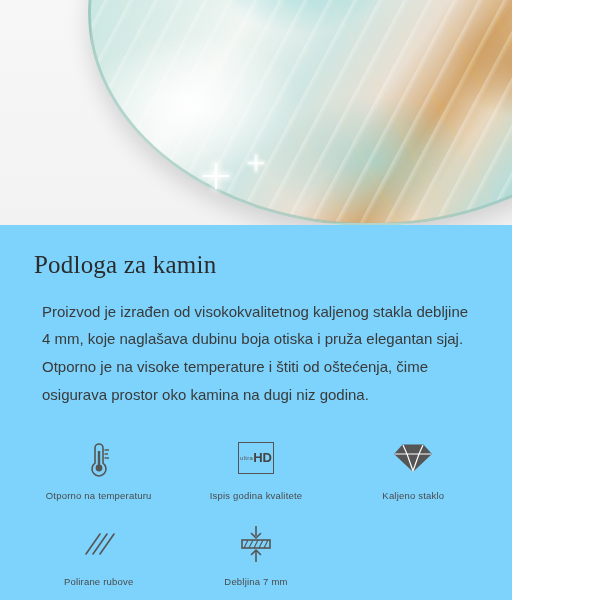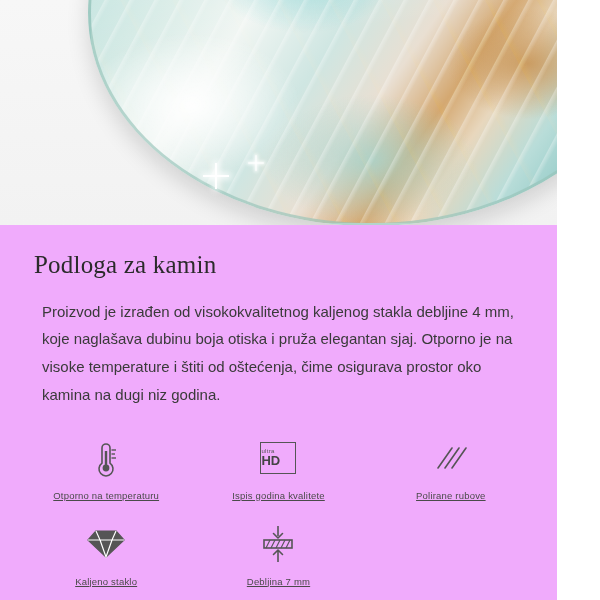--- a/index.html
+++ b/index.html
@@ -8,23 +8,23 @@
   }
   body {
     width: 600px;
     height: 600px;
     background: #ffffff;
     font-family: "Liberation Sans", sans-serif;
     overflow: hidden;
   }
   .page {
     position: relative;
-    width: 557px;
+    width: 512px;
     height: 600px;
-    background: #f0abfc;
+    background: #7dd3fc;
     overflow: hidden;
   }
 
   
   .hero {
     position: relative;
     width: 600px;
     height: 225px;
     overflow: hidden;
     background: #f4f4f4;
@@ -151,29 +151,28 @@
     display: flex;
     align-items: center;
     justify-content: center;
     margin-bottom: 9px;
   }
   .feature-label {
     font-size: 9.5px;
     color: #4a4a4a;
     letter-spacing: 0.2px;
     text-align: center;
-    text-decoration: underline;
   }
   .hd-box {
     width: 34px;
     height: 30px;
     border: 1.6px solid #555;
     display: flex;
-    flex-direction: column;
-    align-items: flex-start;
+    flex-direction: row;
+    align-items: center;
     justify-content: center;
     line-height: 1;
   }
   .hd-box .u { font-size: 6px; color: #555; letter-spacing: 0.3px; }
   .hd-box .hd { font-size: 13px; font-weight: bold; color: #444; }
   svg { display: block; }
 </style>
 </head>
 <body>
 
@@ -218,37 +217,37 @@
           <span class="u">ultra</span>
           <span class="hd">HD</span>
         </div>
       </div>
       <div class="feature-label">Ispis godina kvalitete</div>
     </div>
 
 
     <div class="feature">
       <div class="feature-icon">
+        <svg width="40" height="34" viewBox="0 0 40 34">
+          <path d="M10 4h20l8 9-18 17L2 13l8-9z" fill="#555" stroke="#555" stroke-width="1.2" stroke-linejoin="round"></path>
+          <path d="M10 4l4 9h12l4-9M2 13h36M14 13l6 17 6-17" fill="none" stroke="#ffffff" stroke-width="1.2"></path>
+        </svg>
+      </div>
+      <div class="feature-label">Kaljeno staklo</div>
+    </div>
+
+    <div class="feature">
+      <div class="feature-icon">
         <svg width="38" height="30" viewBox="0 0 38 30">
           <line x1="6" y1="25" x2="20" y2="5" stroke="#555" stroke-width="1.6" stroke-linecap="round"></line>
           <line x1="13" y1="25" x2="27" y2="5" stroke="#555" stroke-width="1.6" stroke-linecap="round"></line>
           <line x1="20" y1="25" x2="34" y2="5" stroke="#555" stroke-width="1.6" stroke-linecap="round"></line>
         </svg>
       </div>
       <div class="feature-label">Polirane rubove</div>
-    </div>
-
-    <div class="feature">
-      <div class="feature-icon">
-        <svg width="40" height="34" viewBox="0 0 40 34">
-          <path d="M10 4h20l8 9-18 17L2 13l8-9z" fill="#555" stroke="#555" stroke-width="1.2" stroke-linejoin="round"></path>
-          <path d="M10 4l4 9h12l4-9M2 13h36M14 13l6 17 6-17" fill="none" stroke="#ffffff" stroke-width="1.2"></path>
-        </svg>
-      </div>
-      <div class="feature-label">Kaljeno staklo</div>
     </div>
 
     <div class="feature">
       <div class="feature-icon">
         <svg width="38" height="40" viewBox="0 0 38 40">
           <line x1="19" y1="2" x2="19" y2="12" stroke="#555" stroke-width="1.6"></line>
           <path d="M14.5 9.5L19 14l4.5-4.5" fill="none" stroke="#555" stroke-width="1.6" stroke-linecap="round" stroke-linejoin="round"></path>
           <rect x="5" y="16" width="28" height="8" fill="none" stroke="#555" stroke-width="1.6"></rect>
           <path d="M7 24l4-8M12 24l4-8M17 24l4-8M22 24l4-8M27 24l4-8" stroke="#555" stroke-width="1.1"></path>
           <line x1="19" y1="28" x2="19" y2="38" stroke="#555" stroke-width="1.6"></line>

